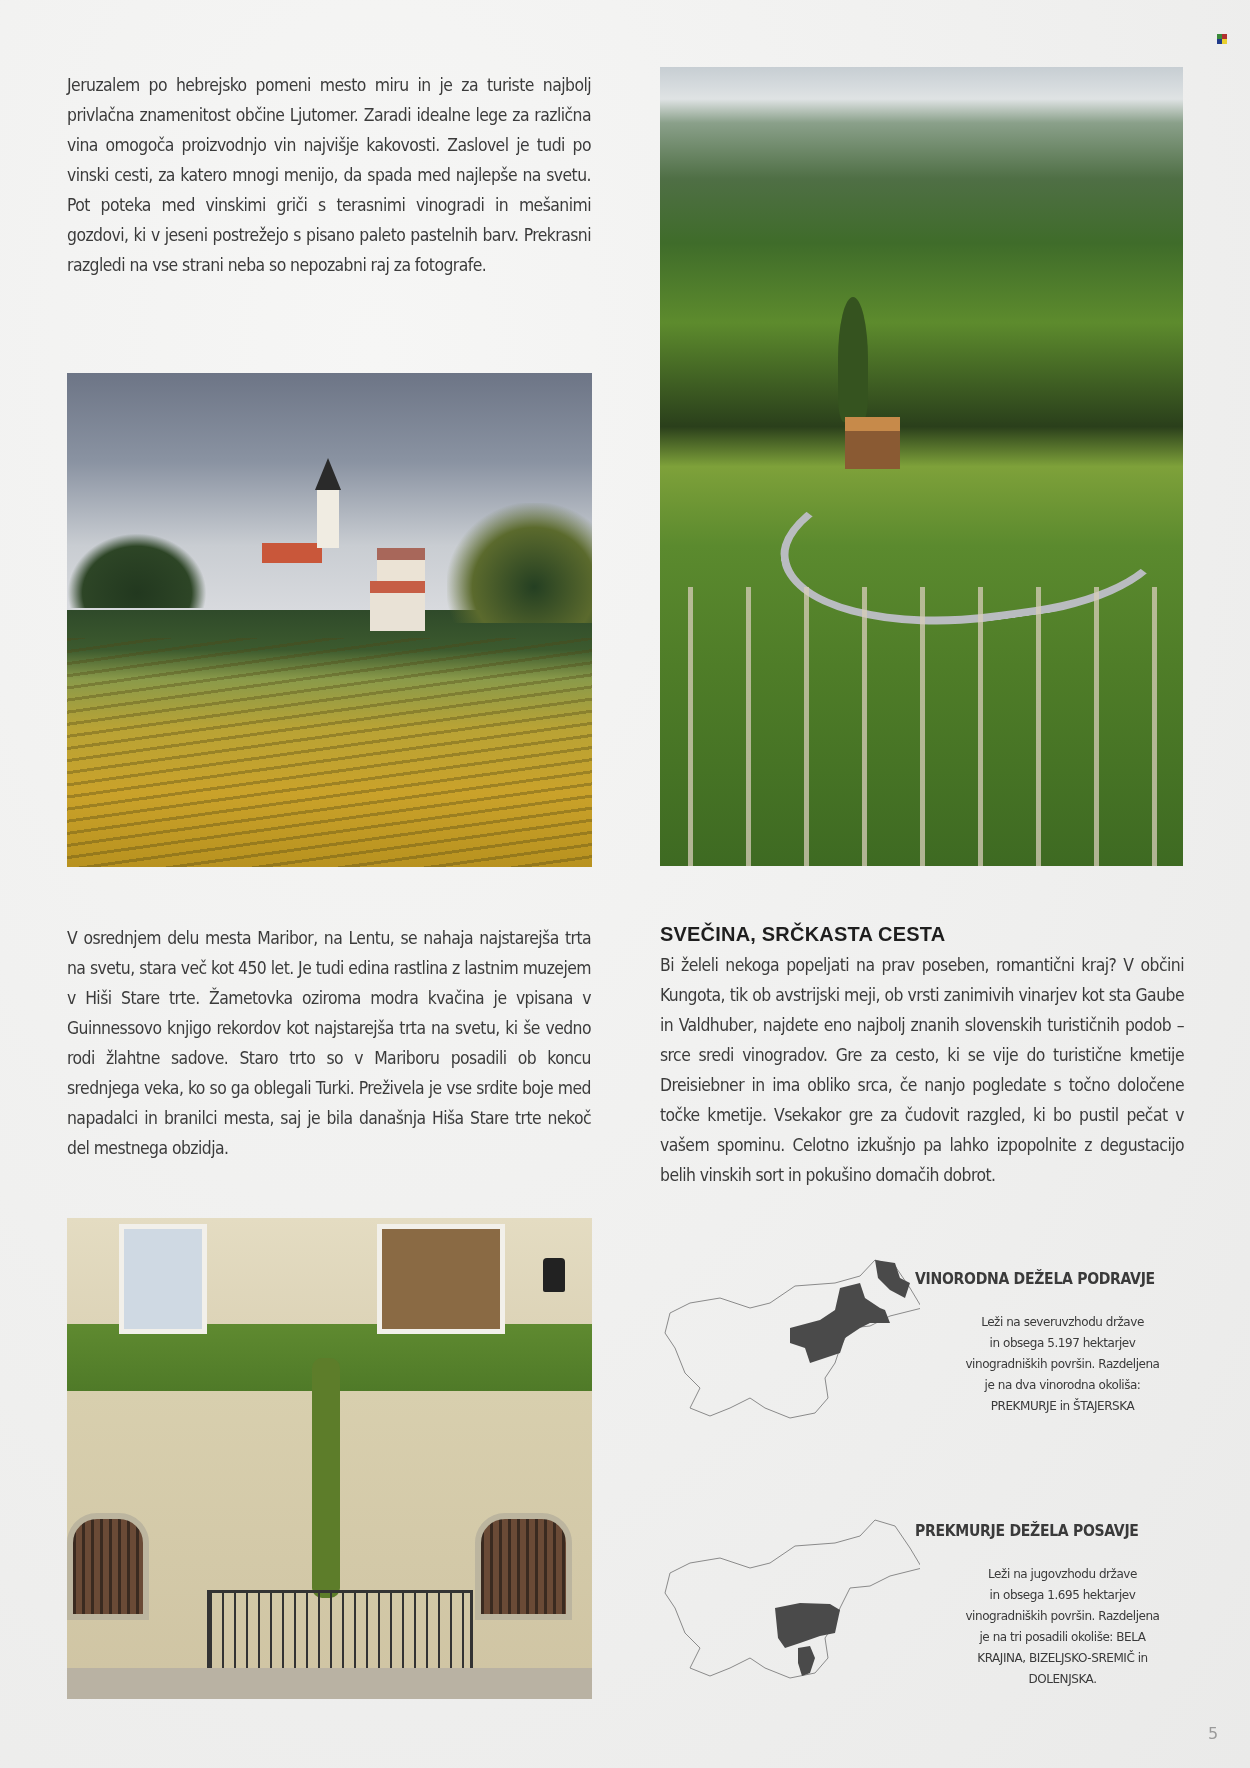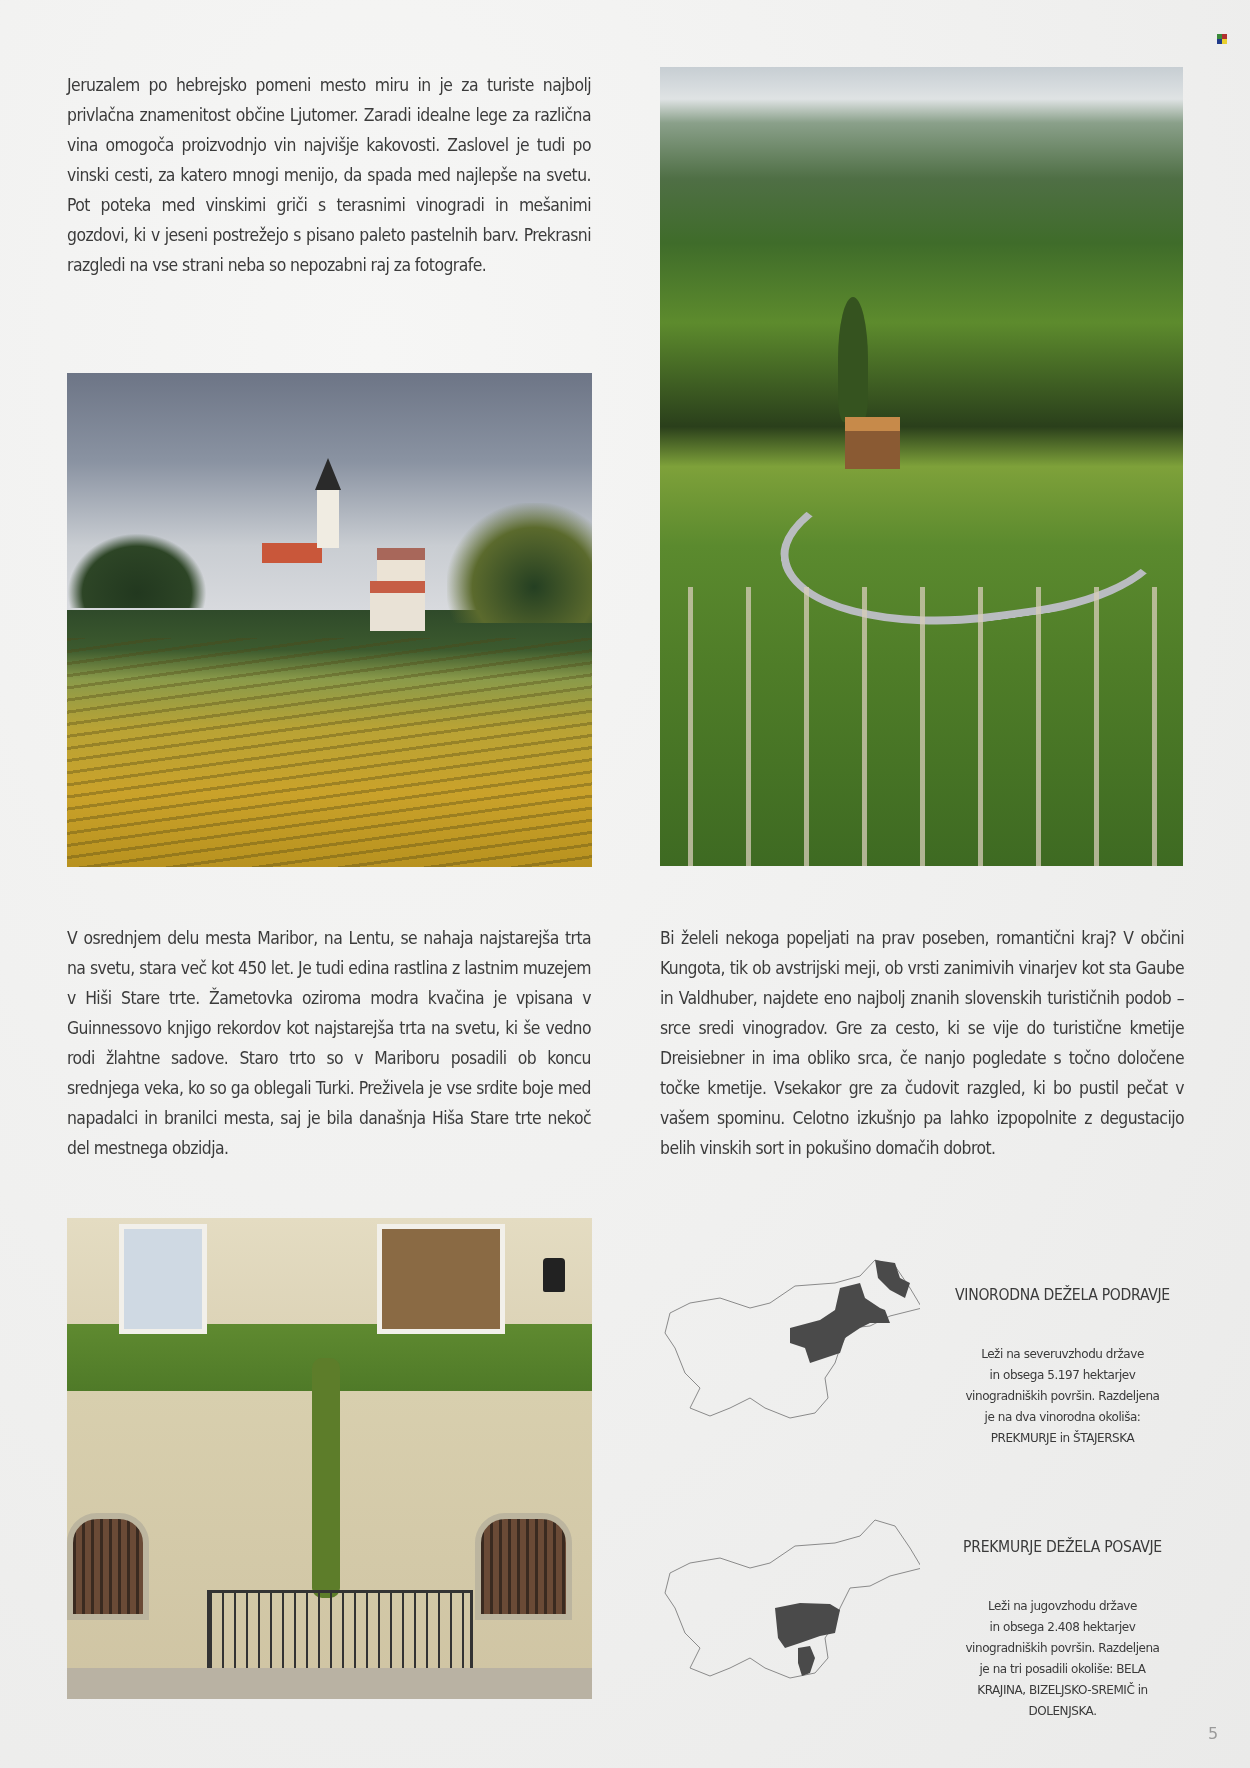--- a/index.html
+++ b/index.html
@@ -70,21 +70,21 @@
   }
   #photo-oldvine .win { position:absolute; background:#cfd9e3; border:5px solid #f2f0ea; }
   #photo-oldvine .grate { position:absolute; background:repeating-linear-gradient(90deg, #3a2a20 0 3px, #6a4a36 3px 9px); border:6px solid #bcb59f; border-radius:30px 30px 0 0; }
   #photo-oldvine .trunk { position:absolute; left:245px; top:140px; width:28px; height:240px; background:#5d7d2a; border-radius:10px; }
   #photo-oldvine .fence { position:absolute; left:140px; top:372px; width:260px; height:85px; border:3px solid #333; border-bottom:none; background:repeating-linear-gradient(90deg, #333 0 2px, transparent 2px 12px); }
   #photo-oldvine .paving { position:absolute; left:0; top:450px; width:525px; height:31px; background:#b9b2a3; }
   #photo-oldvine .lamp { position:absolute; left:476px; top:40px; width:22px; height:34px; background:#222; border-radius:4px 4px 2px 2px; }
   .map-block { position:absolute; }
   .map-title {
     font-family: "DejaVu Sans", sans-serif; font-size:15.6px; color:#3a3a3a;
-    letter-spacing:-0.3px; text-align:center; margin:16px; font-stretch:condensed;
+    letter-spacing:-0.3px; text-align:left; margin:0; font-stretch:condensed;font-weight:bold;
   }
   .map-desc {
     font-family: "DejaVu Sans", sans-serif; font-size:12px; line-height:17px;
     color:#3a3a3a; text-align:center; margin:4px; letter-spacing:-0.45px;
   }
   .page-num { left:1208px; top:1724px; font-size:16px; color:#9a9a9a; font-family:"DejaVu Sans", sans-serif; }
   .corner-icon { left:1217px; top:34px; width:10px; height:10px; }
   .corner-icon span { position:absolute; width:5px; height:5px; }
 </style>
 </head>
@@ -117,20 +117,21 @@
   <div class="cabin"></div>
   <div class="road"></div>
   <div class="posts"></div>
 </div>
 
 <div class="abs" style="left:67px; top:923px; width:524px;">
   <p class="body-text">V osrednjem delu mesta Maribor, na Lentu, se nahaja najstarejša trta na svetu, stara več kot 450 let. Je tudi edina rastlina z lastnim muzejem v Hiši Stare trte. Žametovka oziroma modra kvačina je vpisana v Guinnessovo knjigo rekordov kot najstarejša trta na svetu, ki še vedno rodi žlahtne sadove. Staro trto so v Mariboru posadili ob koncu srednjega veka, ko so ga oblegali Turki. Preživela je vse srdite boje med napadalci in branilci mesta, saj je bila današnja Hiša Stare trte nekoč del mestnega obzidja.</p>
 </div>
 
 <div class="abs" style="left:660px; top:923px; width:524px;">
+  <h2 class="heading">SVEČINA, SRČKASTA CESTA</h2>
   <p class="body-text">Bi želeli nekoga popeljati na prav poseben, romantični kraj? V občini Kungota, tik ob avstrijski meji, ob vrsti zanimivih vinarjev kot sta Gaube in Valdhuber, najdete eno najbolj znanih slovenskih turističnih podob – srce sredi vinogradov. Gre za cesto, ki se vije do turistične kmetije Dreisiebner in ima obliko srca, če nanjo pogledate s točno določene točke kmetije. Vsekakor gre za čudovit razgled, ki bo pustil pečat v vašem spominu. Celotno izkušnjo pa lahko izpopolnite z degustacijo belih vinskih sort in pokušino domačih dobrot.</p>
 </div>
 
 <div class="abs photo" id="photo-oldvine" title="Old vine growing on the House of the Old Vine facade">
   <div class="win" style="left:52px; top:6px; width:78px; height:100px;"></div>
   <div class="win" style="left:310px; top:6px; width:118px; height:100px; background:#8a6a44;"></div>
   <div class="lamp"></div>
   <div class="trunk"></div>
   <div class="grate" style="left:0; top:295px; width:70px; height:95px;"></div>
   <div class="grate" style="left:408px; top:295px; width:85px; height:95px;"></div>
@@ -158,21 +159,21 @@
 <div class="map-block" style="left:660px; top:1500px; width:590px; height:200px;">
   <svg width="260" height="180" viewBox="0 0 260 180" style="position:absolute; left:0; top:8px;">
     <path d="M10,65 L30,55 L60,50 L90,60 L110,55 L135,38 L175,35 L200,28 L215,12 L235,18 L250,40 L262,60 L230,68 L210,78 L190,80 L180,100 L175,115 L165,130 L168,150 L155,165 L130,170 L105,160 L90,150 L70,160 L50,168 L30,160 L40,140 L25,125 L15,100 L5,85 Z" fill="none" stroke="#8a8a8a" stroke-width="1"></path>
     <path d="M115,100 L140,95 L170,96 L180,102 L175,125 L160,128 L140,135 L125,140 L118,130 Z" fill="#4a4a4a"></path>
     <path d="M138,140 L150,138 L155,150 L150,165 L142,168 L138,155 Z" fill="#4a4a4a"></path>
   </svg>
   <div style="position:absolute; left:255px; top:22px; width:295px;">
     <p class="map-title">PREKMURJE DEŽELA POSAVJE</p>
     <div style="height:22px;"></div>
     <p class="map-desc">Leži na jugovzhodu države</p>
-    <p class="map-desc">in obsega 2.408 hektarjev</p>
+    <p class="map-desc">in obsega 1.695 hektarjev</p>
     <p class="map-desc">vinogradniških površin. Razdeljena</p>
     <p class="map-desc">je na tri posadili okoliše: BELA</p>
     <p class="map-desc">KRAJINA, BIZELJSKO-SREMIČ in</p>
     <p class="map-desc">DOLENJSKA.</p>
   </div>
 </div>
 
 <div class="abs page-num">5</div>
 
 </body></html>

